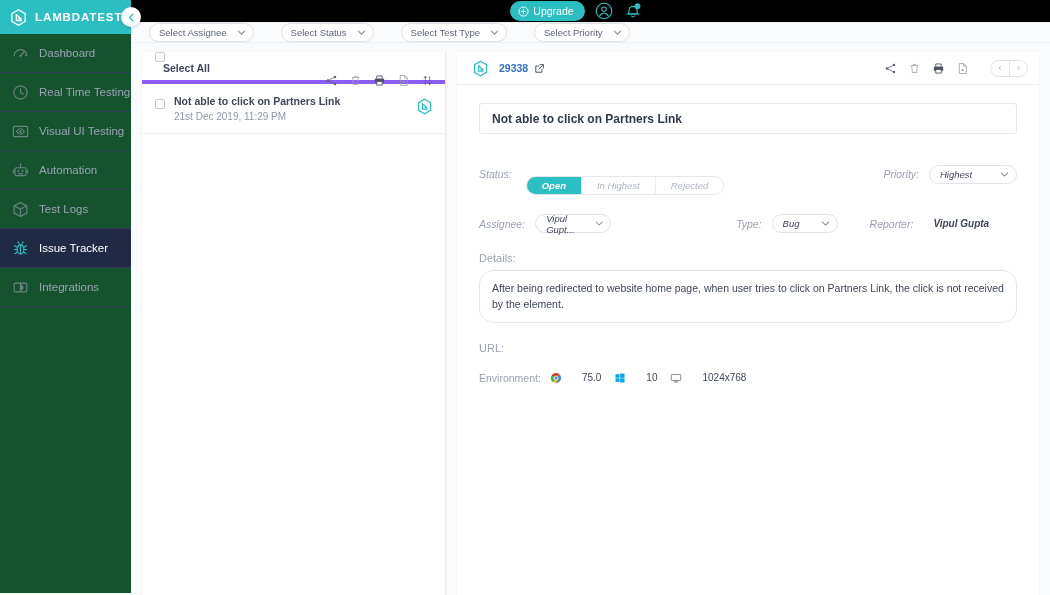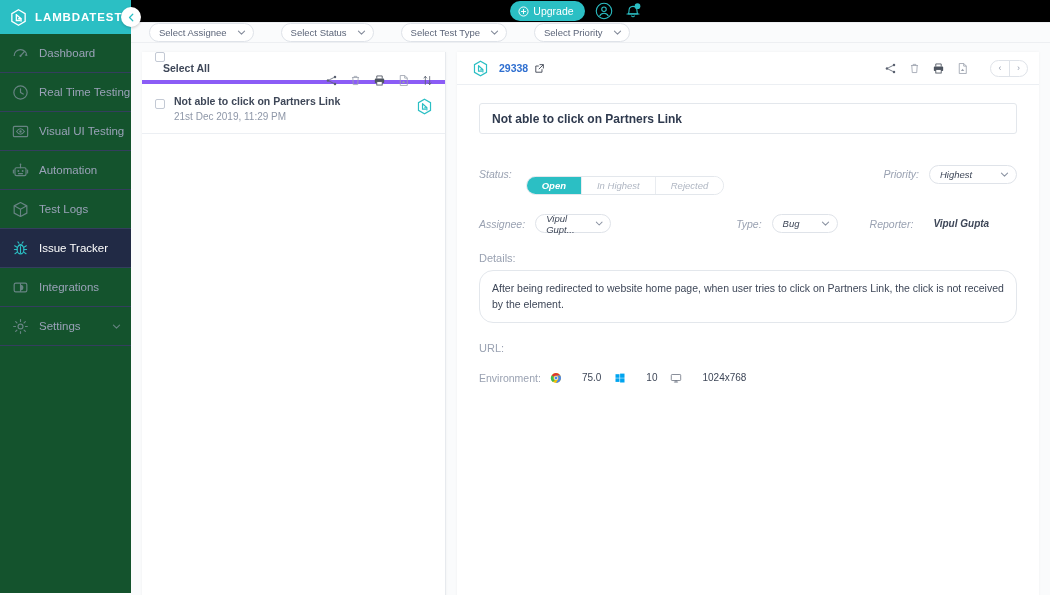--- a/index.html
+++ b/index.html
@@ -263,30 +263,20 @@
 
       <div class="nav-item">
         <svg class="ico" viewBox="0 0 24 24">
           <rect x="4" y="6.5" width="16" height="11" rx="2" fill="none" stroke="#9aa2b8" stroke-width="1.5"></rect>
           <path d="M12 6.5v11" fill="none" stroke="#9aa2b8" stroke-width="1.4"></path>
           <path d="M12 8.4a3.6 3.6 0 0 1 0 7.2z" fill="#9aa2b8"></path>
         </svg>
         <span class="lbl">Integrations</span>
       </div>
 
-      <div class="nav-item">
-        <svg class="ico" viewBox="0 0 24 24">
-          <circle cx="12" cy="12" r="3.1" fill="none" stroke="#9aa2b8" stroke-width="1.5"></circle>
-          <path d="M12 3.4v2.3M12 18.3v2.3M3.4 12h2.3M18.3 12h2.3M5.9 5.9l1.6 1.6M16.5 16.5l1.6 1.6M18.1 5.9l-1.6 1.6M7.5 16.5l-1.6 1.6" fill="none" stroke="#9aa2b8" stroke-width="1.5" stroke-linecap="round"></path>
-        </svg>
-        <span class="lbl">Settings</span>
-        <svg class="chev" width="9" height="9" viewBox="0 0 10 10">
-          <path d="M1.6 3.4 5 6.8l3.4-3.4" fill="none" stroke="#9aa2b8" stroke-width="1.3" stroke-linecap="round" stroke-linejoin="round"></path>
-        </svg>
-      </div>
 
     </nav>
   </aside>
 
   <div class="main">
 
     <div class="topbar">
       <button class="upgrade-btn">
         <svg width="11" height="11" viewBox="0 0 14 14">
           <circle cx="7" cy="7" r="5.8" fill="none" stroke="#ffffff" stroke-width="1.2"></circle>

